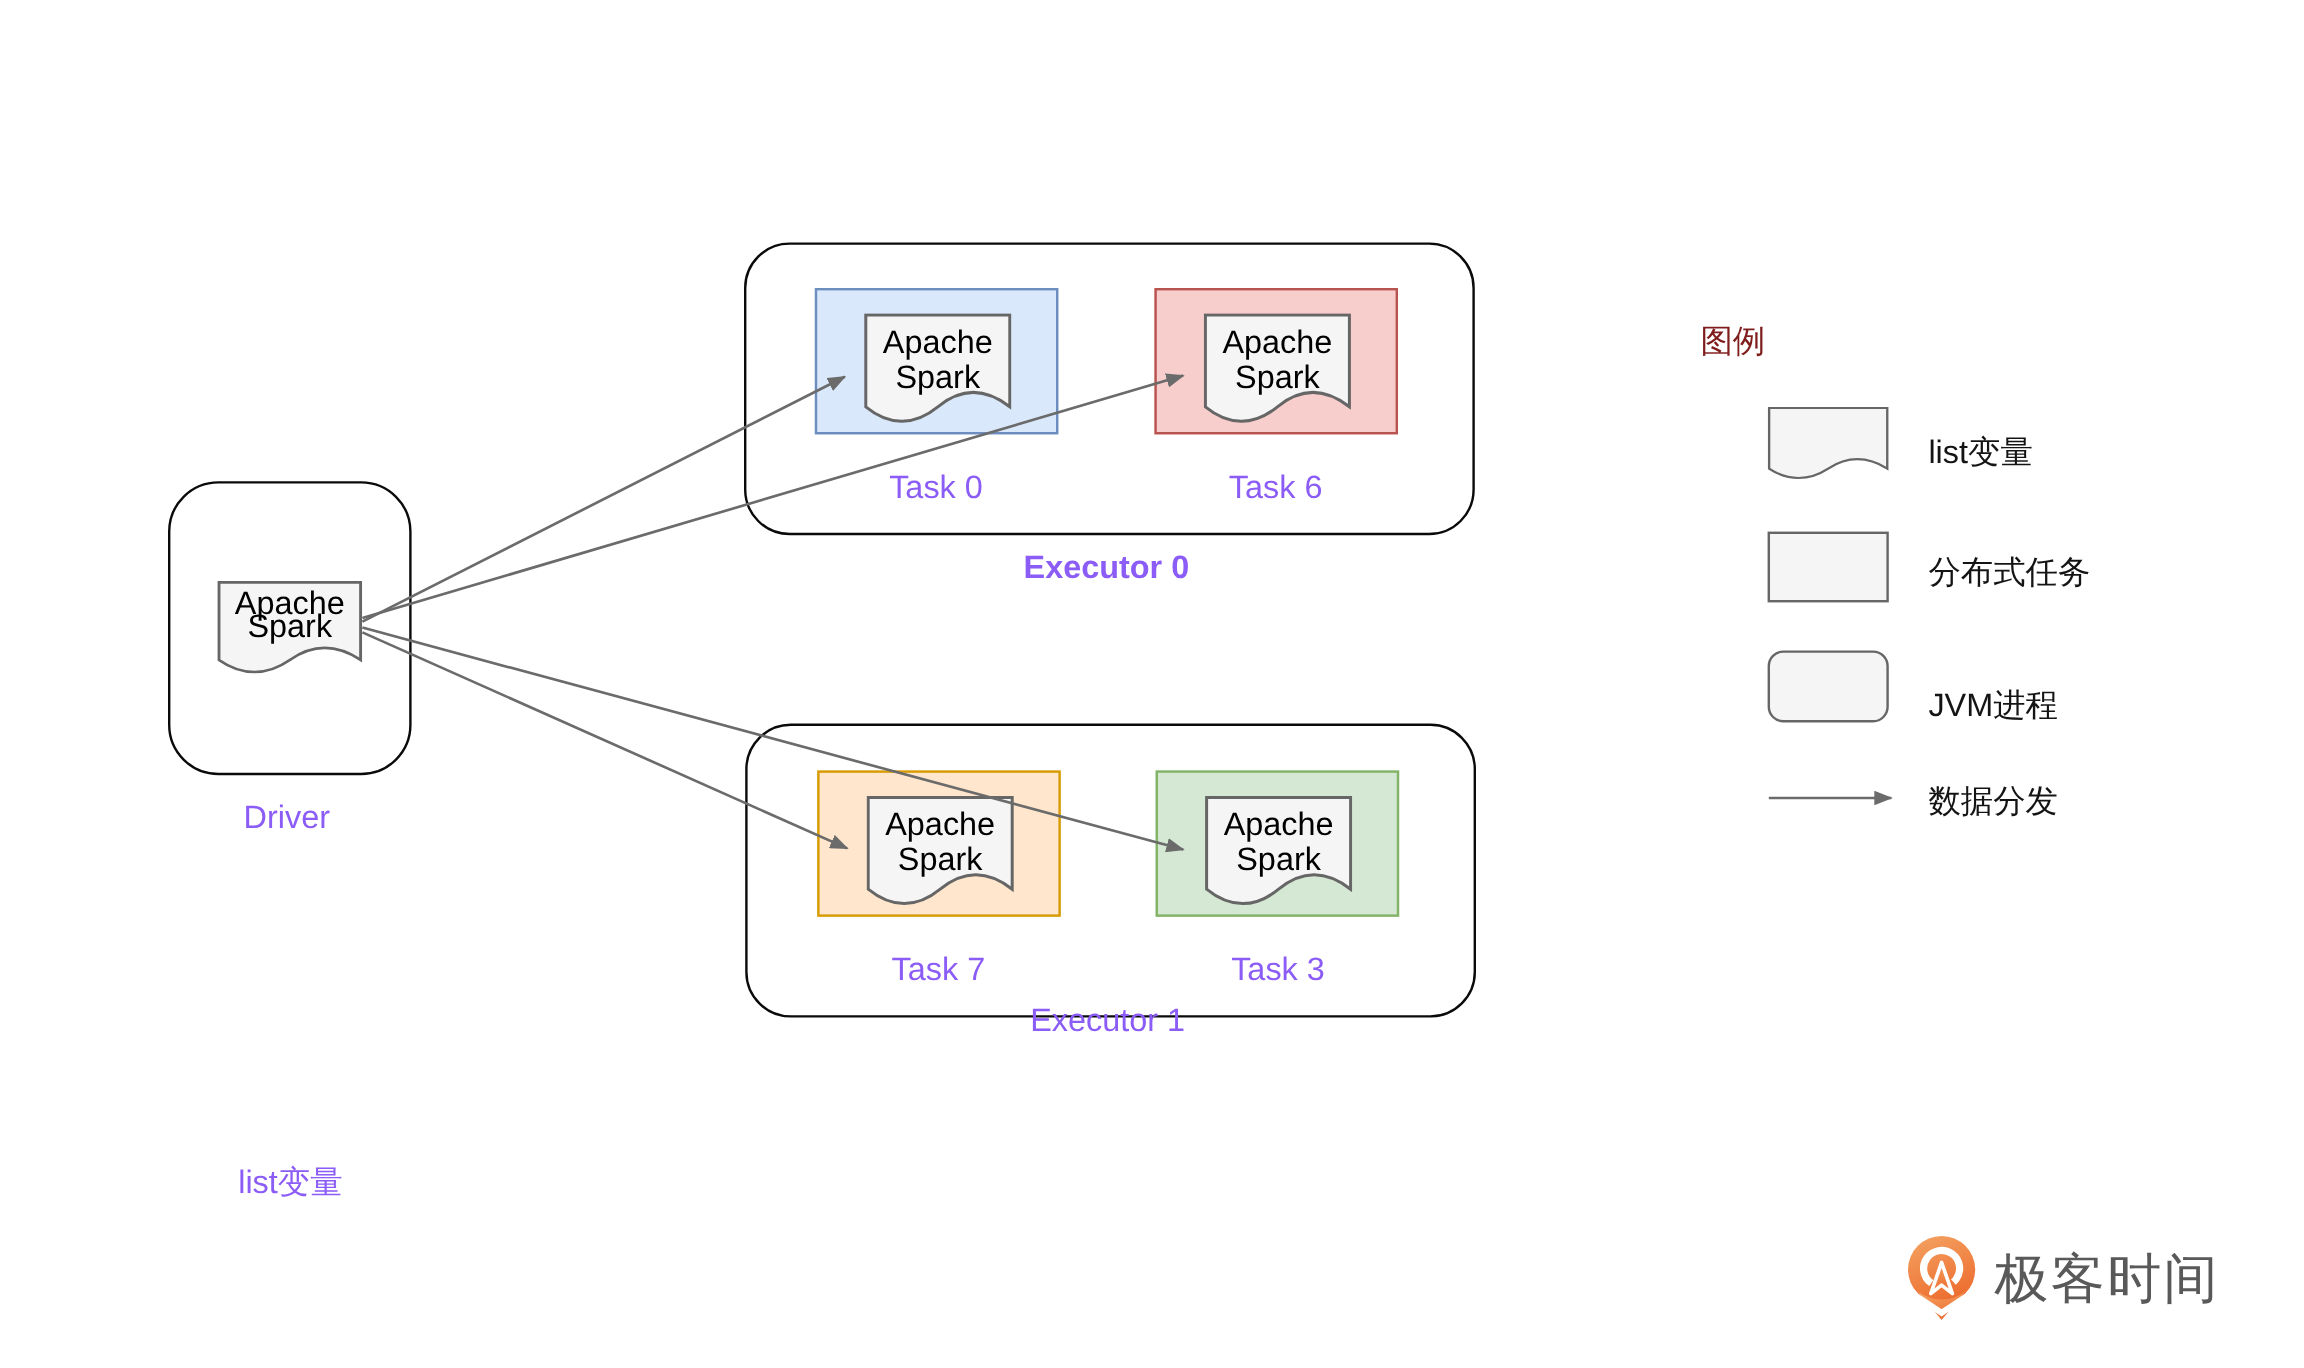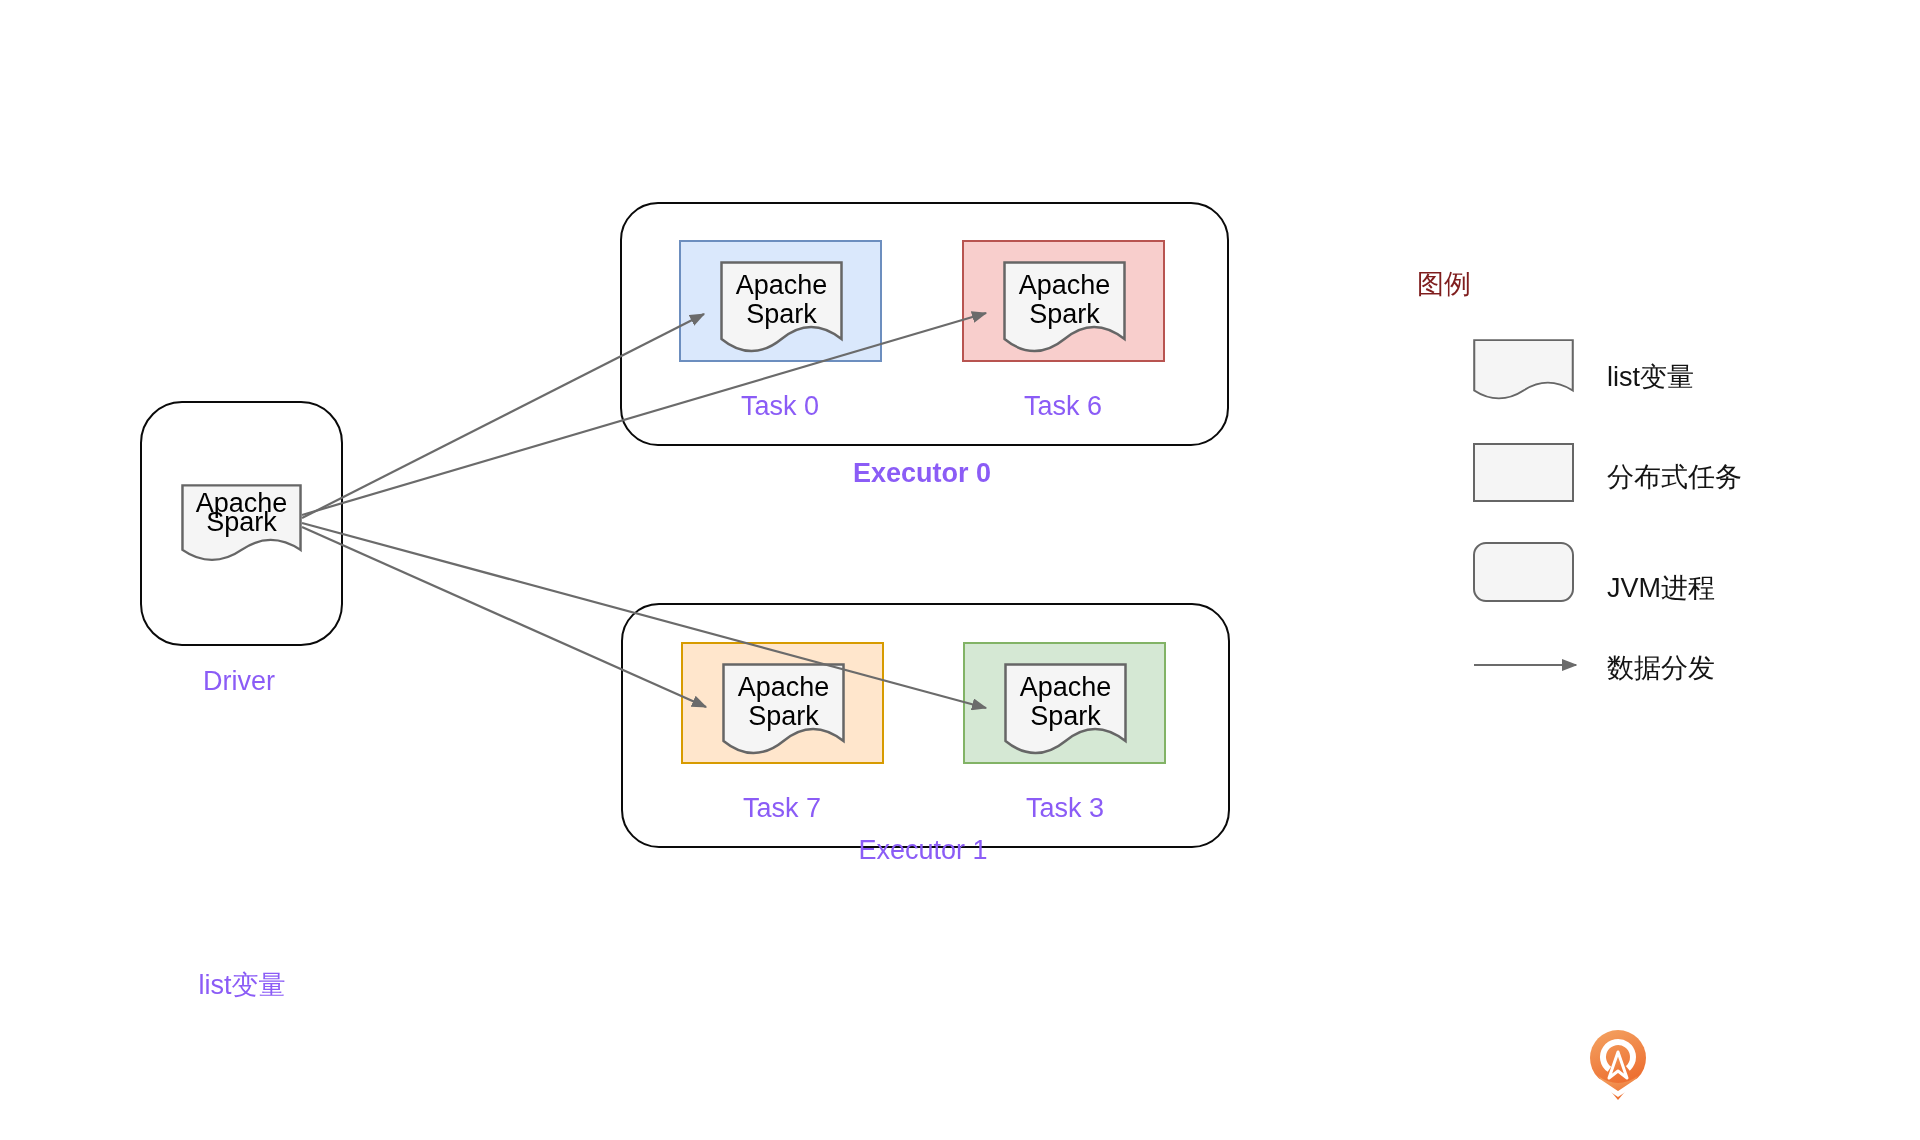--- a/index.html
+++ b/index.html
@@ -161,15 +161,16 @@
           <stop offset="0" stop-color="#F4A463" style="stop-color: rgb(244, 164, 99);"></stop>
           <stop offset="1" stop-color="#E8681F" style="stop-color: rgb(237, 112, 50);"></stop>
         </linearGradient>
       </defs>
       <circle cx="30" cy="28" r="28" fill="url(#gk)"></circle>
       <path d="M10,46 L30,70 L50,46 Q30,60 10,46 Z" fill="url(#gk)"></path>
       <path d="M12,52 L30,64 L48,52" fill="none" stroke="#ffffff" stroke-width="5" stroke-linecap="round"></path>
       <circle cx="30" cy="27" r="15" fill="none" stroke="#ffffff" stroke-width="6" stroke-dasharray="74 21" transform="rotate(125 30 27)"></circle>
       <path d="M30,22 L39,48 L30,41 L21,48 Z" fill="url(#gk)" stroke="#ffffff" stroke-width="3" stroke-linejoin="round"></path>
     </svg>
+    <div class="brand-text">极客时间</div>
   </div>
 
 </div>
 
 </body></html>

